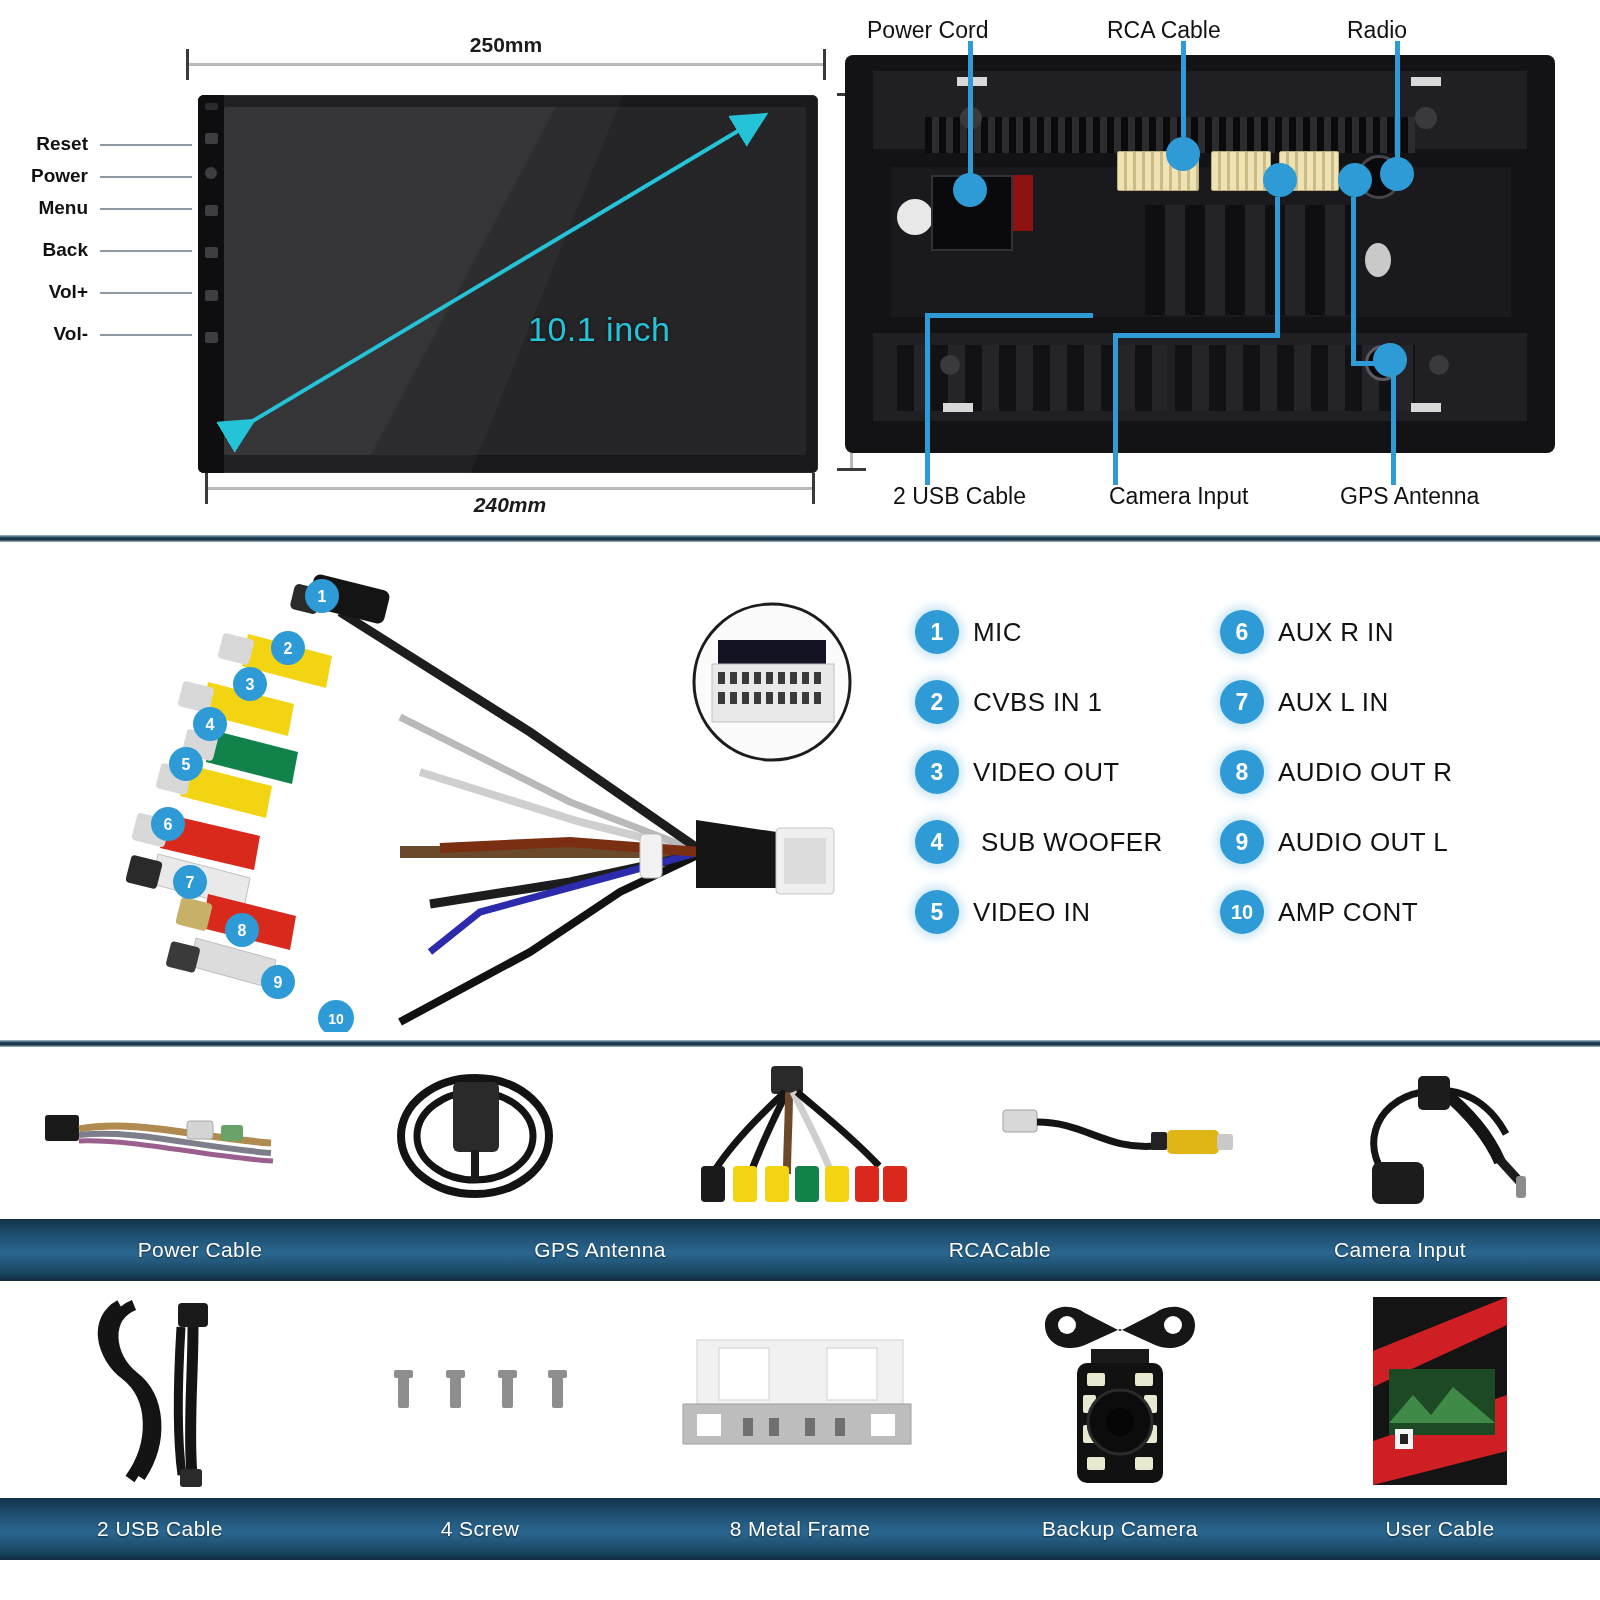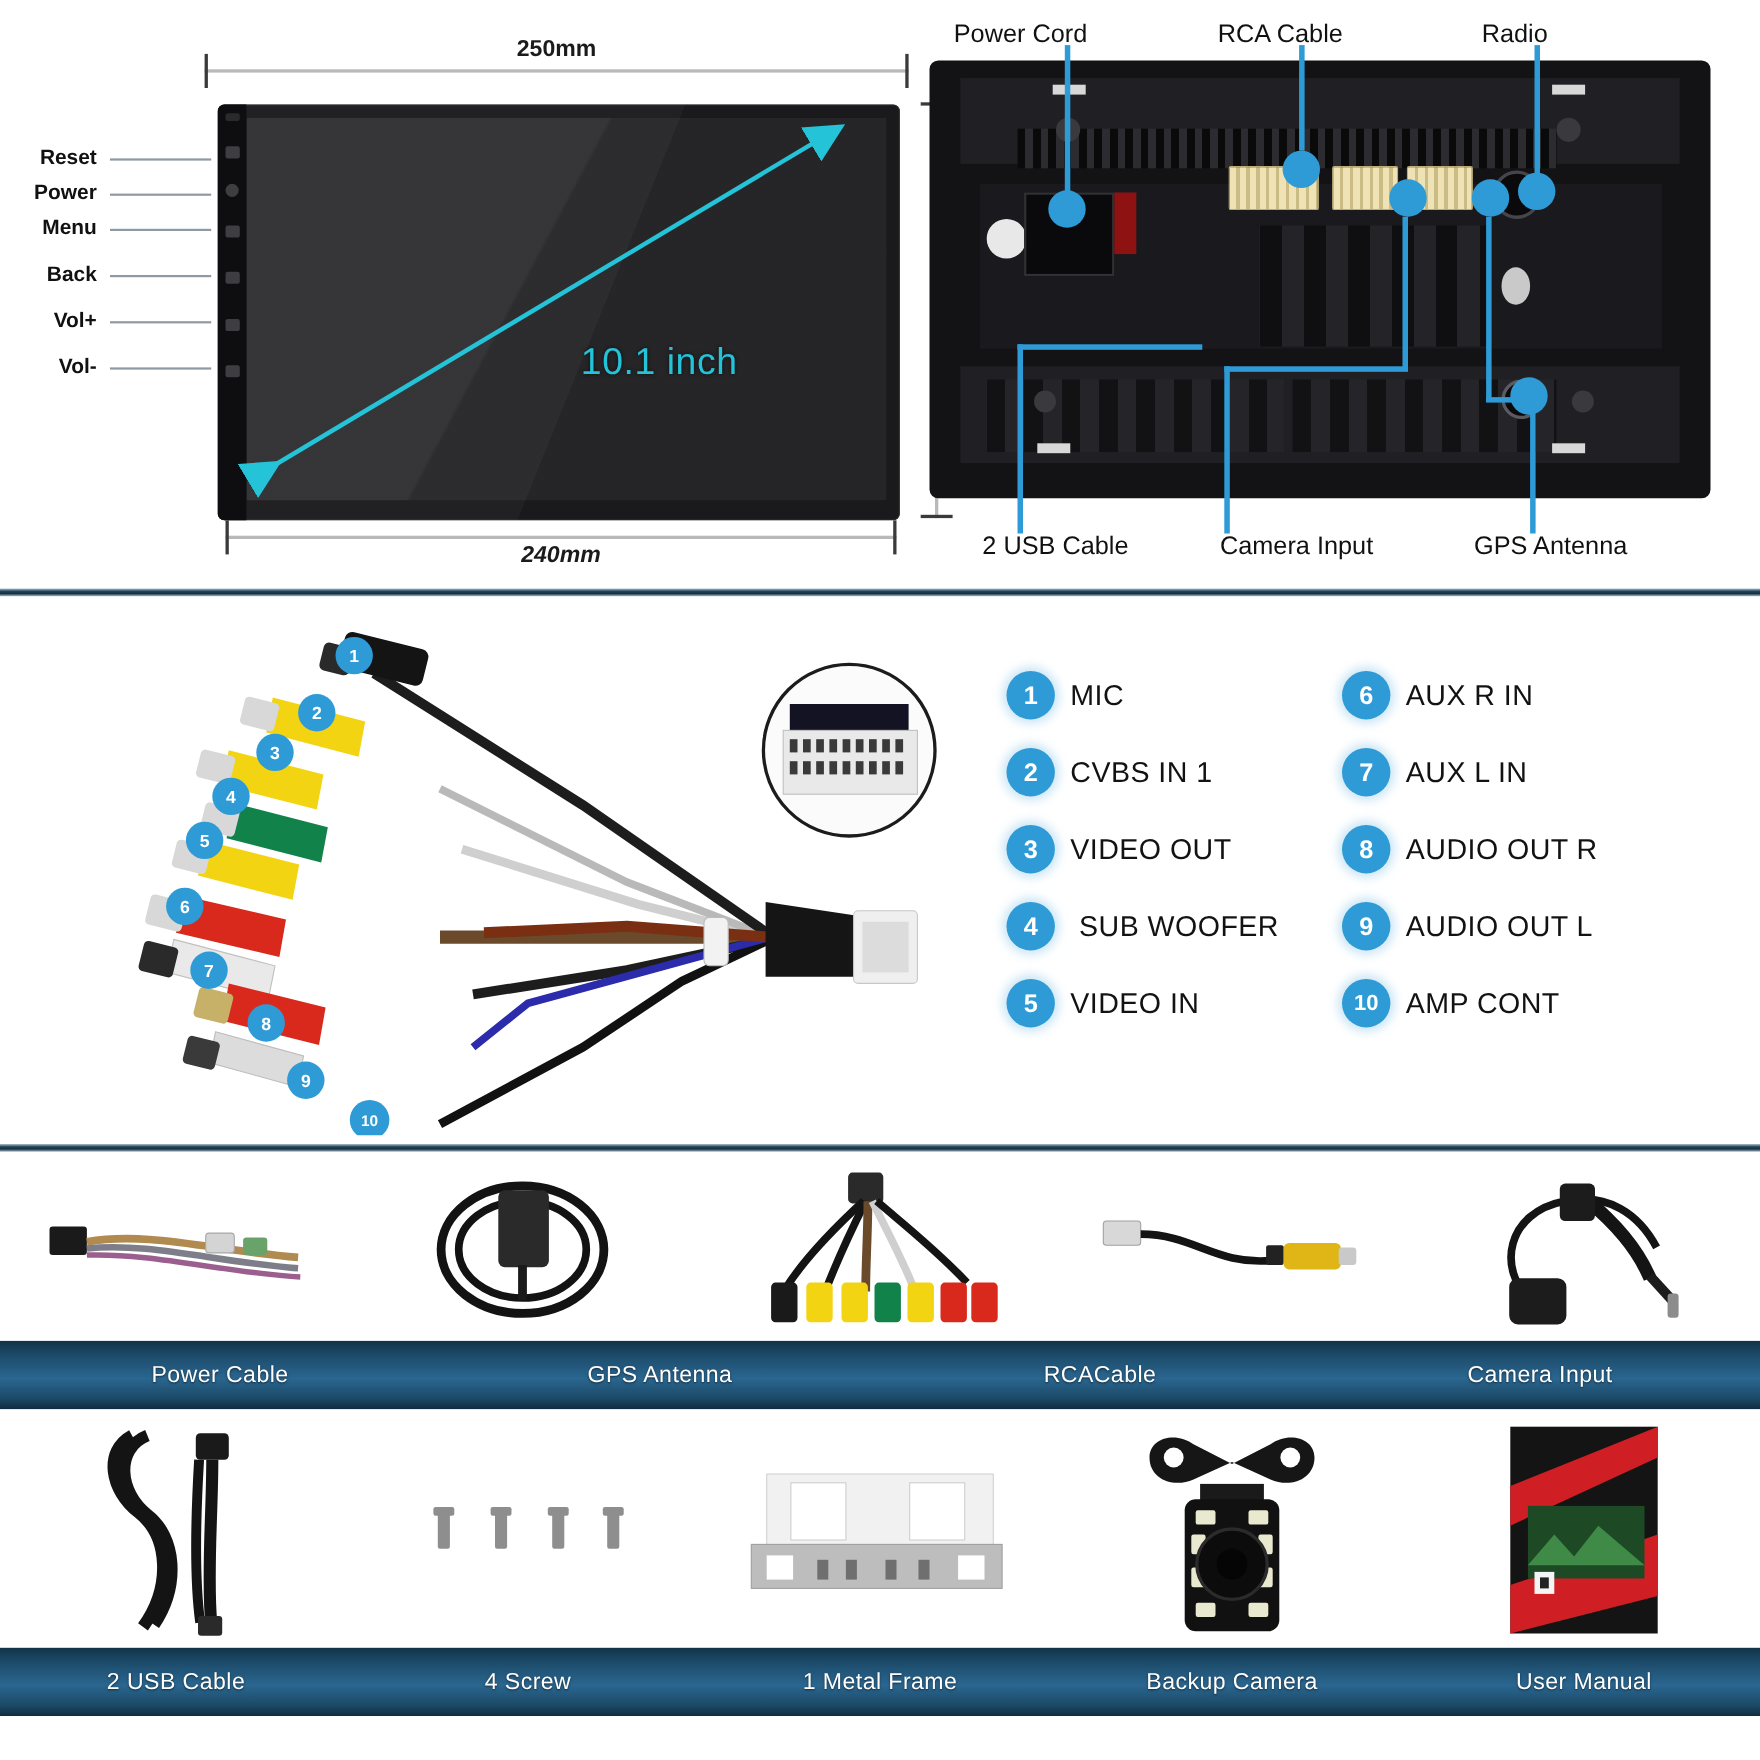--- a/index.html
+++ b/index.html
@@ -648,20 +648,20 @@
             <path d="M24 132 L48 104 L66 124 L88 96 L130 132 Z" fill="#3f8a46"></path>
             <rect x="30" y="138" width="18" height="20" fill="#f4f4f4"></rect>
             <rect x="35" y="143" width="8" height="10" fill="#222"></rect>
           </svg>
         </div>
       </div>
 
       <div class="acc-bar">
         <div class="cap">2 USB Cable</div>
         <div class="cap">4 Screw</div>
-        <div class="cap">1 Metal Frame</div>
+        <div class="cap">8 Metal Frame</div>
         <div class="cap">Backup Camera</div>
-        <div class="cap">User Manual</div>
+        <div class="cap">User Cable</div>
       </div>
     </div>
   </div>
 
 </div>
 
 </body></html>

